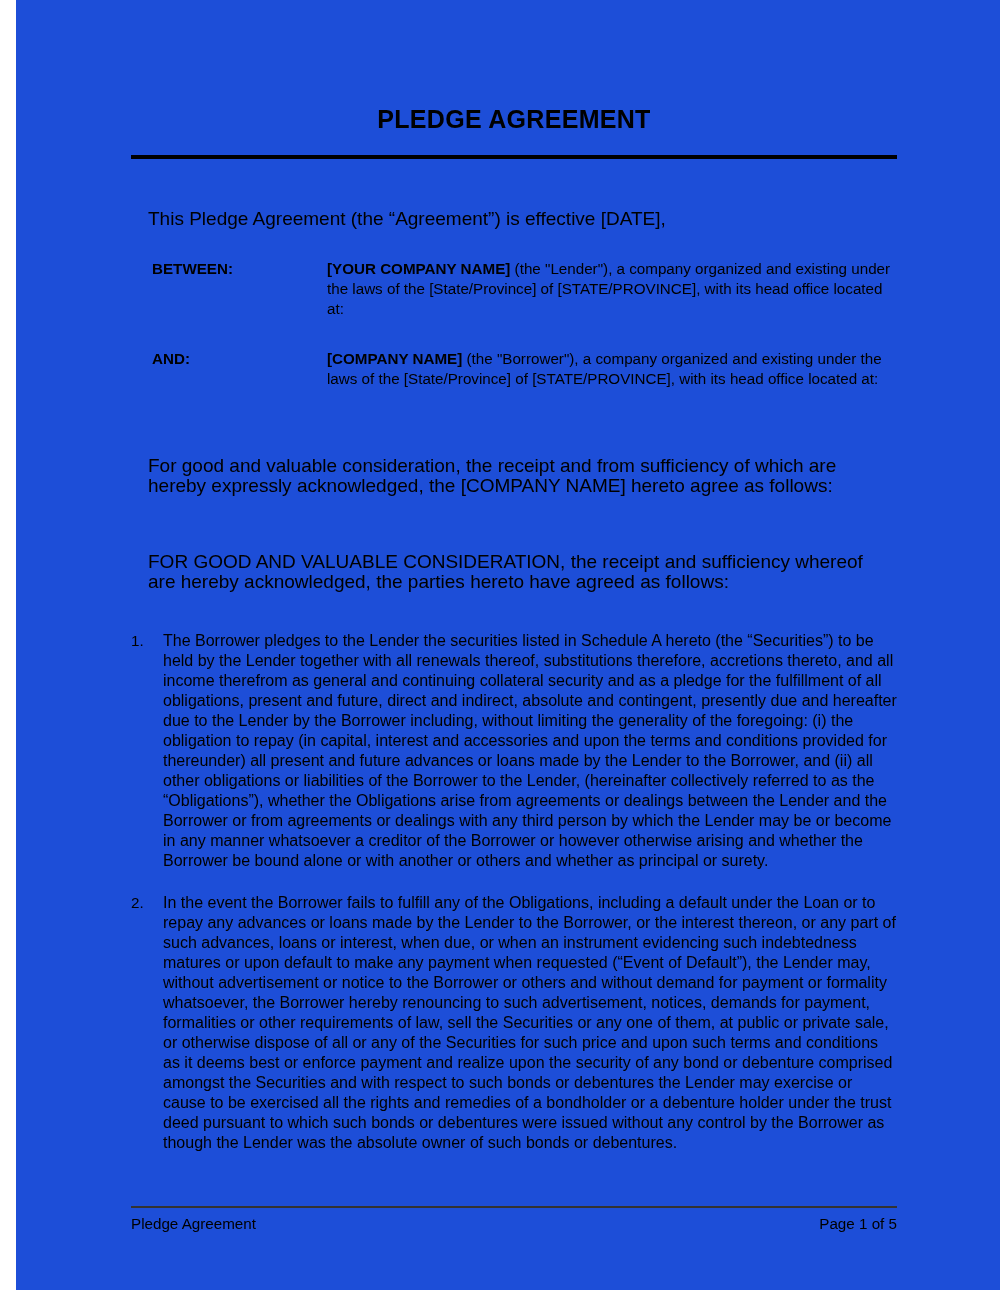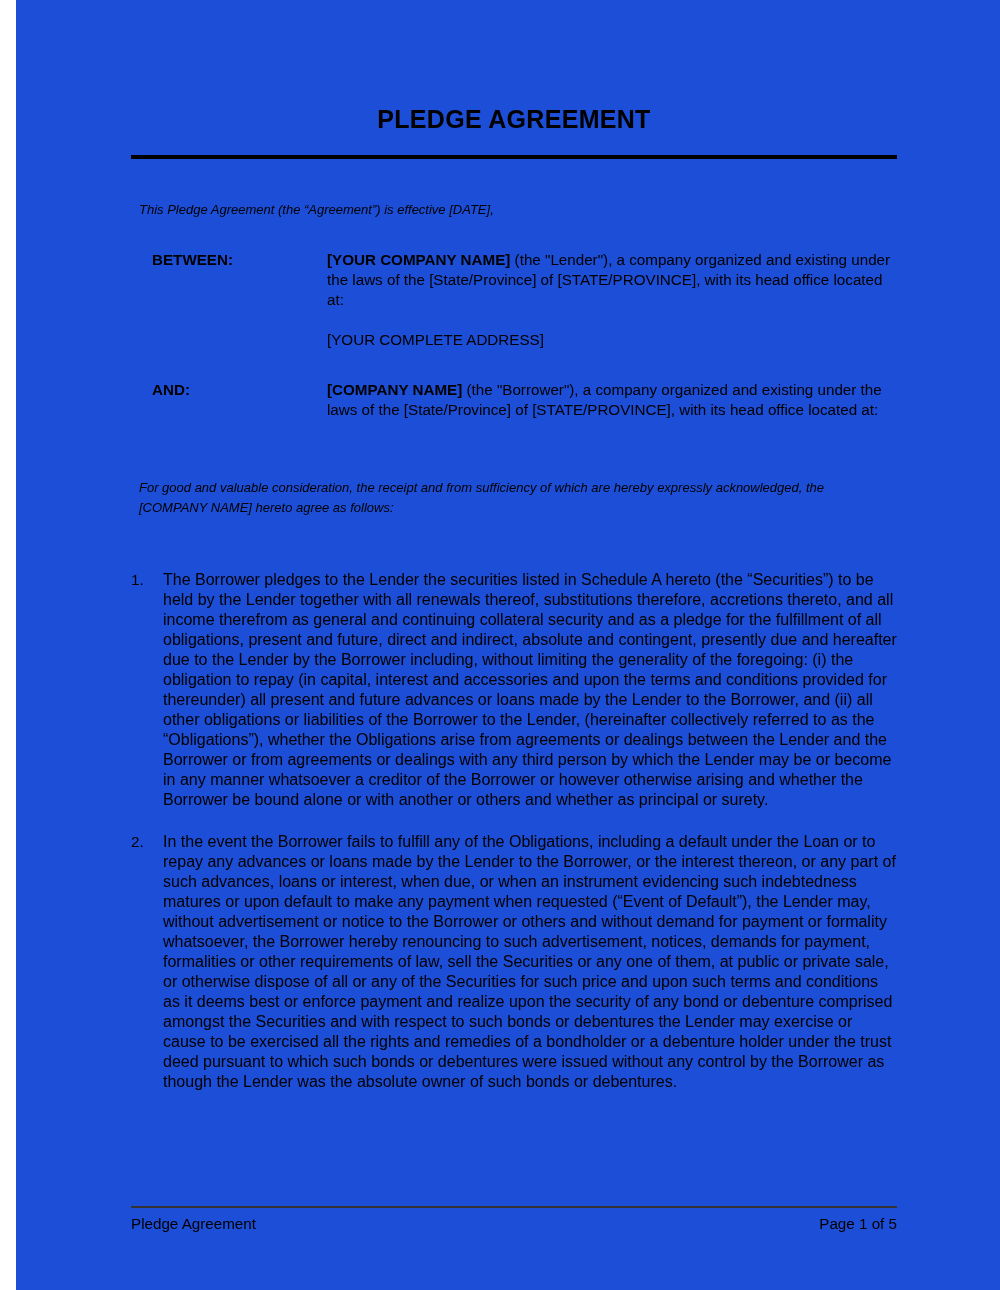--- a/index.html
+++ b/index.html
@@ -52,25 +52,24 @@
   .content {
     position: absolute;
     left: 115px;
     top: 192px;
     width: 766px;
     font-size: 15.2px;
     line-height: 20px;
   }
 
   .para {
-    margin: 8px;
+    margin: 17px;
     padding: 0;
-    font-size: 13px;
-    line-height: 20px;
-    font-style: italic;
+    font-size: 19px;
+    line-height: 20px;
   }
 
   .effective-line {
     margin-bottom: 0;
   }
 
   
   .party-block {
     display: flex;
     align-items: flex-start;
@@ -151,40 +150,40 @@
   <div class="content">
 
     <p class="para effective-line">This Pledge Agreement (the “Agreement”) is effective [DATE],</p>
 
     <div class="gap-lg"></div>
 
     <div class="party-block">
       <div class="party-label">BETWEEN:</div>
       <div class="party-body">
         <div><b>[YOUR COMPANY NAME]</b><span> (the "Lender"), a company organized and existing under the laws of the [State/Province] of [STATE/PROVINCE], with its head office located at:</span></div>
-        <div class="addr">[YOUR COMPLETE ADDRESS]</div>
       </div>
     </div>
 
     <div class="gap-lg"></div>
 
     <div class="party-block">
       <div class="party-label">AND:</div>
       <div class="party-body">
         <div><b>[COMPANY NAME]</b><span> (the "Borrower"), a company organized and existing under the laws of the [State/Province] of [STATE/PROVINCE], with its head office located at:</span></div>
       </div>
     </div>
 
     <div class="gap-lg"></div>
     <div class="gap-sm"></div>
 
     <p class="para">For good and valuable consideration, the receipt and from sufficiency of which are hereby expressly acknowledged, the [COMPANY NAME] hereto agree as follows:</p>
 
     <div class="gap-md"></div>
 
+    <p class="para">FOR GOOD AND VALUABLE CONSIDERATION, the receipt and sufficiency whereof are hereby acknowledged, the parties hereto have agreed as follows:</p>
 
     <div class="gap-md"></div>
 
     <div class="clause">
       <div class="clause-num">1.</div>
       <div class="clause-text">The Borrower pledges to the Lender the securities listed in Schedule A hereto (the “Securities”) to be held by the Lender together with all renewals thereof, substitutions therefore, accretions thereto, and all income therefrom as general and continuing collateral security and as a pledge for the fulfillment of all obligations, present and future, direct and indirect, absolute and contingent, presently due and hereafter due to the Lender by the Borrower including, without limiting the generality of the foregoing: (i) the obligation to repay (in capital, interest and accessories and upon the terms and conditions provided for thereunder) all present and future advances or loans made by the Lender to the Borrower, and (ii) all other obligations or liabilities of the Borrower to the Lender, (hereinafter collectively referred to as the “Obligations”), whether the Obligations arise from agreements or dealings between the Lender and the Borrower or from agreements or dealings with any third person by which the Lender may be or become in any manner whatsoever a creditor of the Borrower or however otherwise arising and whether the Borrower be bound alone or with another or others and whether as principal or surety.</div>
     </div>
 
     <div class="gap-md"></div>
 

